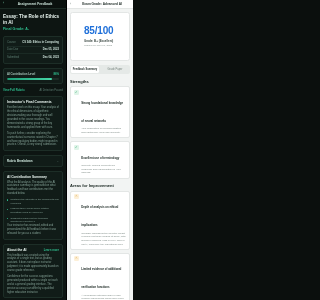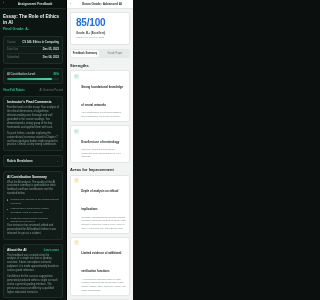--- a/index.html
+++ b/index.html
@@ -133,21 +133,21 @@
     height: 9px; background: #ffffff;
     border-bottom: .5px solid #e3e6e5;
     display: flex; align-items: center; padding: 0 3px; gap: 3px;
   }
   .r-back { color: #6b7a74; font-size: 3.2px; }
   .r-title { color: #1d2a25; font-size: 3.2px; font-weight: bold; flex: 1; text-align: center; }
   .r-body { padding: 3px; }
 
   .score-card {
     background: #ffffff; border: .5px solid #e3e6e5;
-    border-radius: 2.5px; padding: 5px;
+    border-radius: 2.5px; padding: 13px;
   }
   .score-big {
     color: #1e6fd9; font-size: 10px; font-weight: bold;
     line-height: 1.05; letter-spacing: -.2px;
   }
   .score-sub { color: #3d4a45; font-size: 2.9px; font-weight: bold; margin-top: 2px; }
   .score-date { color: #8b9893; font-size: 2.5px; margin-top: 1.5px; }
 
   .tabs {
     margin-top: 4px; display: flex; gap: 2px;

